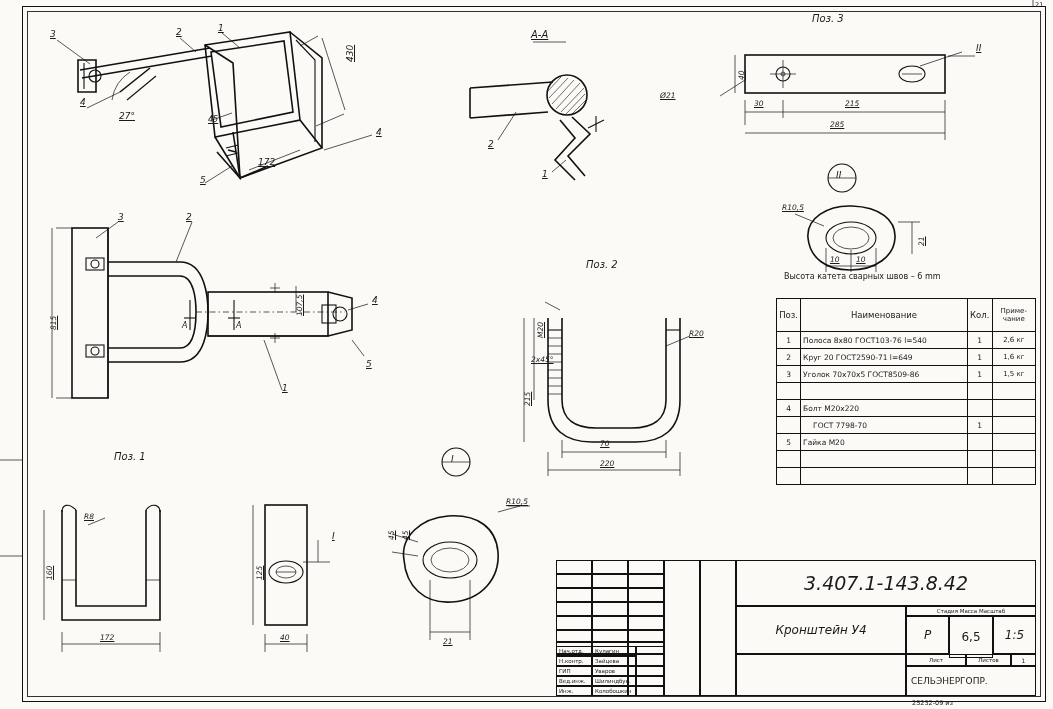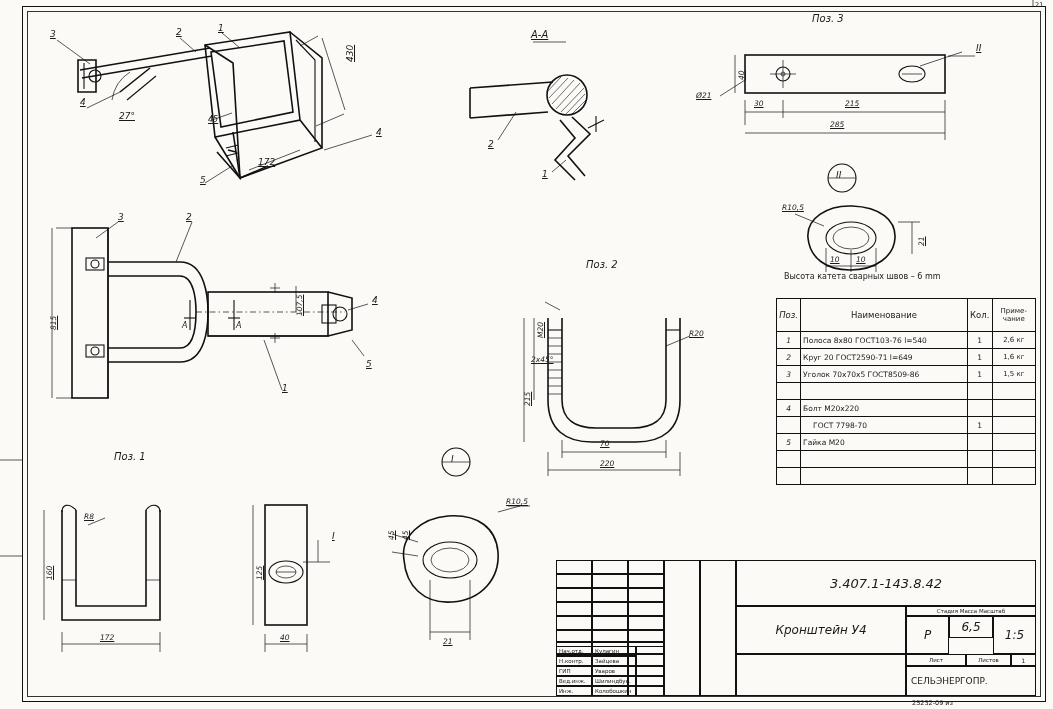--- a/index.html
+++ b/index.html
@@ -22,21 +22,21 @@
   .dash{stroke-dasharray:6 3 1.5 3;}
   .hatch{stroke:#111;stroke-width:0.6;}
   
   .spec{position:absolute;left:776px;top:298px;width:260px;border-collapse:collapse;}
   .spec td,.spec th{border:0.8px solid #111;font-size:7.5px;padding:1px 2px;height:14px;
         font-family:"DejaVu Sans",sans-serif;}
   .spec th{font-size:8.5px;font-weight:normal;text-align:center;height:30px;}
   .spec .nm{width:150px;}
   .spec .kol{width:18px;text-align:center;}
   .spec .pr{width:38px;text-align:center;font-size:7px;}
-  .spec .poz{width:16px;text-align:center;font-style:italic;}
+  .spec .poz{width:16px;text-align:center;}
   .spec .hd{text-align:center;font-style:italic;text-decoration:underline;}
   
   .tb{position:absolute;left:556px;top:560px;width:480px;height:140px;}
   .tb .cell{position:absolute;border:0.8px solid #111;box-sizing:border-box;font-size:7px;
             display:flex;align-items:center;justify-content:center;text-align:center;}
   .tb .lt{justify-content:flex-start;padding-left:2px;}
   .note{position:absolute;font-size:8px;}
 </style>
 </head>
 <body>
@@ -266,21 +266,21 @@
   <div class="lbl it u" style="left:208px;top:116px;font-size:8px">45</div>
   <div class="lbl it u" style="left:258px;top:158px">172</div>
   <div class="lbl it u vert" style="left:346px;top:62px">430</div>
 
   <div class="lbl it u" style="left:531px;top:30px;font-size:10px">А-А</div>
   <div class="lbl it u" style="left:488px;top:140px">2</div>
   <div class="lbl it u" style="left:542px;top:170px">1</div>
 
   <div class="lbl it" style="left:812px;top:14px;font-size:10px">Поз. 3</div>
   <div class="lbl it u vert sm" style="left:738px;top:80px">40</div>
-  <div class="lbl it u sm" style="left:696px;top:92px">Ø21</div>
+  <div class="lbl it u sm" style="left:660px;top:92px">Ø21</div>
   <div class="lbl it u sm" style="left:754px;top:100px">30</div>
   <div class="lbl it u sm" style="left:845px;top:100px">215</div>
   <div class="lbl it u sm" style="left:830px;top:121px">285</div>
   <div class="lbl it u" style="left:976px;top:44px">II</div>
 
   <div class="lbl it" style="left:836px;top:171px;font-size:9px">II</div>
   <div class="lbl it u sm" style="left:782px;top:204px">R10,5</div>
   <div class="lbl it u sm" style="left:830px;top:256px">10</div>
   <div class="lbl it u sm" style="left:856px;top:256px">10</div>
   <div class="lbl it u vert sm" style="left:918px;top:246px">21</div>
@@ -411,26 +411,26 @@
     <div class="cell lt" style="left:36px;top:106px;width:44px;height:10px;font-size:5.5px">Уваров</div>
     <div class="cell lt" style="left:0;top:116px;width:36px;height:10px;font-size:5.5px">Вед.инж.</div>
     <div class="cell lt" style="left:36px;top:116px;width:44px;height:10px;font-size:5.5px">Шилиндбук.</div>
     <div class="cell lt" style="left:0;top:126px;width:36px;height:10px;font-size:5.5px">Инж.</div>
     <div class="cell lt" style="left:36px;top:126px;width:44px;height:10px;font-size:5.5px">Колобошкин</div>
     <div class="cell" style="left:80px;top:86px;width:28px;height:50px"></div>
 
     <div class="cell" style="left:108px;top:0;width:36px;height:136px"></div>
     <div class="cell" style="left:144px;top:0;width:36px;height:136px"></div>
 
-    <div class="cell" style="left:180px;top:0;width:300px;height:46px;font-size:13px;font-style:italic">3.407.1-143.8.42</div>
+    <div class="cell" style="left:180px;top:0;width:300px;height:46px;font-size:19px;font-style:italic">3.407.1-143.8.42</div>
     <div class="cell" style="left:180px;top:46px;width:170px;height:48px;font-size:12px;font-style:italic">Кронштейн У4</div>
 
     <div class="cell" style="left:350px;top:46px;width:130px;height:10px;font-size:5.5px">Стадия  Масса  Масштаб</div>
     <div class="cell" style="left:350px;top:56px;width:43px;height:38px;font-size:12px;font-style:italic">Р</div>
-    <div class="cell" style="left:393px;top:56px;width:44px;height:22px;font-size:12px;font-style:italic">6,5</div>
+    <div class="cell" style="left:393px;top:56px;width:44px;height:42px;font-size:12px;">6,5</div>
     <div class="cell" style="left:437px;top:56px;width:43px;height:38px;font-size:12px;font-style:italic">1:5</div>
 
     <div class="cell" style="left:350px;top:94px;width:60px;height:12px;font-size:5.5px">Лист</div>
     <div class="cell" style="left:410px;top:94px;width:45px;height:12px;font-size:5.5px">Листов</div>
     <div class="cell" style="left:455px;top:94px;width:25px;height:12px;font-size:6px">1</div>
 
     <div class="cell" style="left:180px;top:94px;width:170px;height:42px"></div>
     <div class="cell lt" style="left:350px;top:106px;width:130px;height:30px;font-size:9px;padding-left:4px;justify-content:flex-start">СЕЛЬЭНЕРГОПР.</div>
   </div>
 

